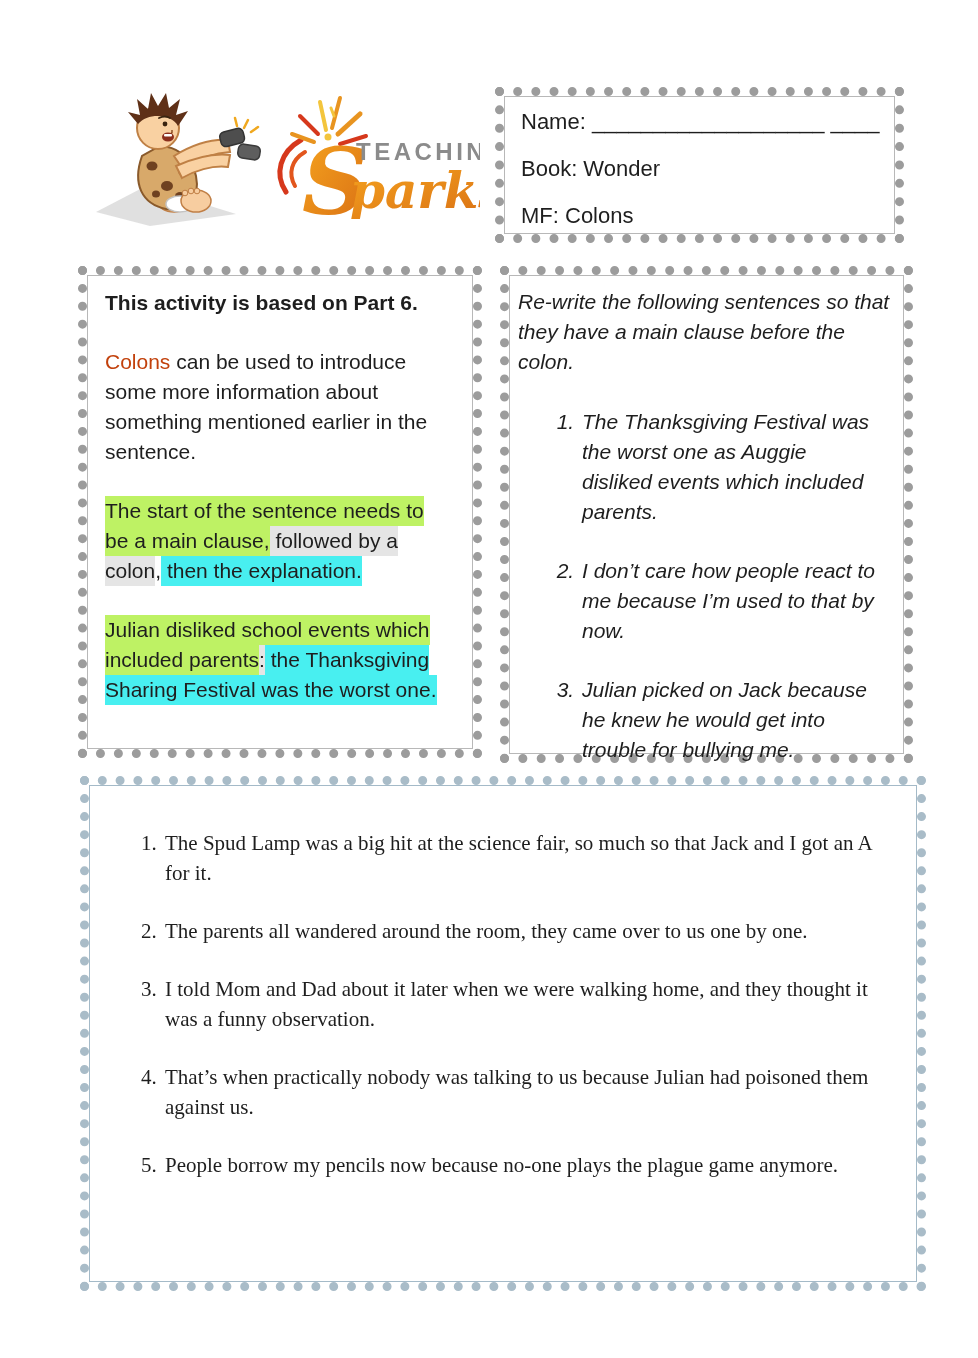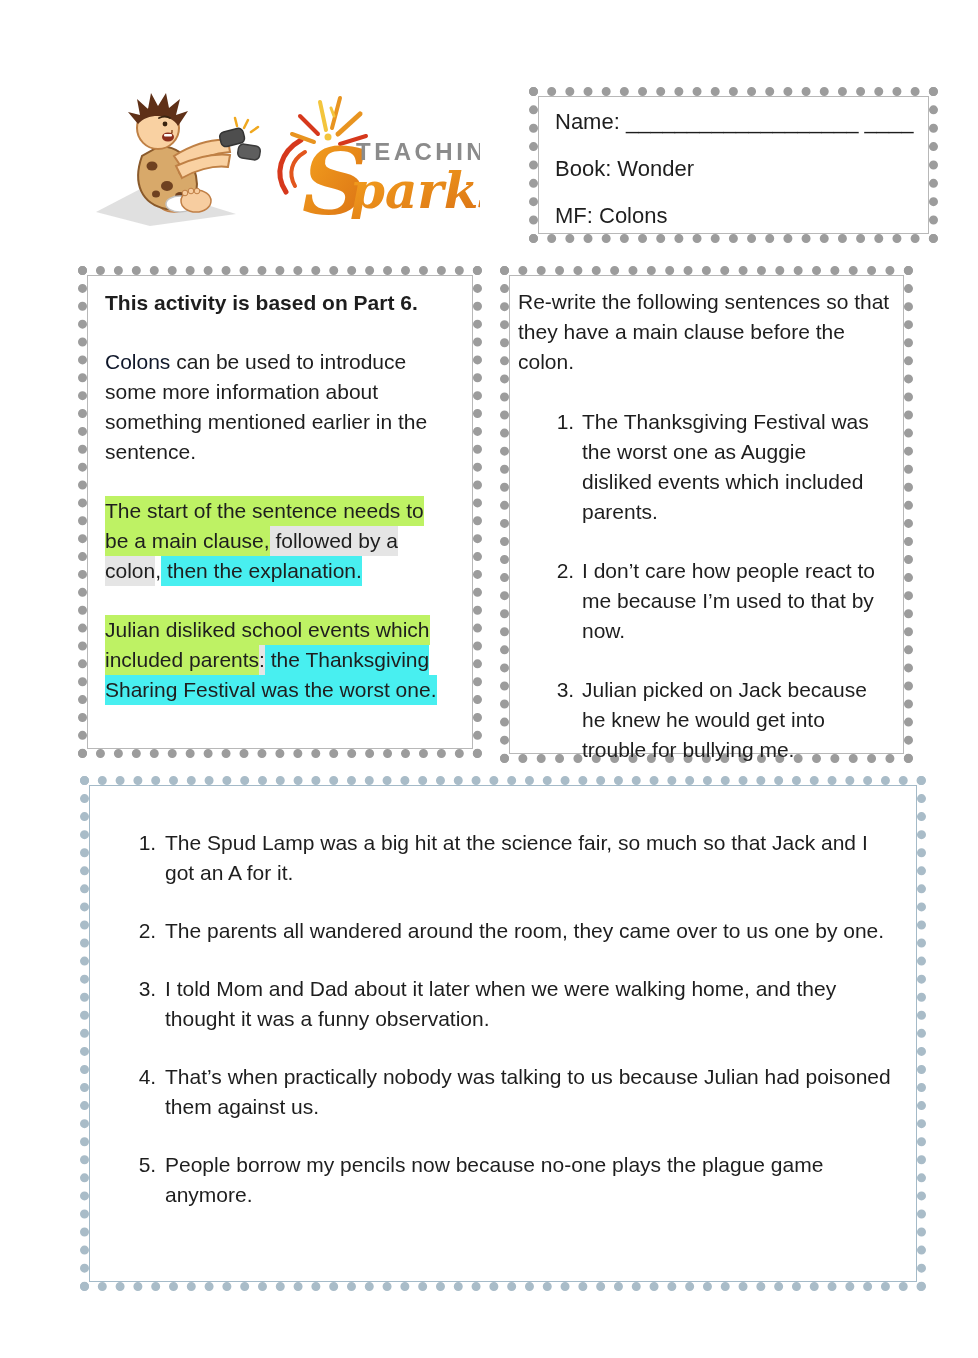--- a/index.html
+++ b/index.html
@@ -19,50 +19,50 @@
     box-sizing:border-box; width:100%; height:100%;
     border:1.5px solid #b8b8b8; background:#ffffff;
   }
   .dotframe.blue { border-color:#a9bcc8; }
   .dotframe.blue .dotframe-inner { border-color:#a4bac8; }
 
   
   .logo { position:absolute; left:88px; top:90px; width:392px; height:150px; }
 
   
-  .name-box { left:529px; top:87px; width:409px; height:156px; }
+  .name-box { left:495px; top:87px; width:409px; height:156px; }
   .name-box .dotframe-inner { padding:10px 16px 8px 16px; }
   .name-box .line { font-size:22px; line-height:30px; margin-bottom:17px; white-space:nowrap; }
   .name-box .line:last-child { margin-bottom:0; }
   .name-underline { letter-spacing:0; }
 
   
   .info-box { left:78px; top:266px; width:404px; height:492px; }
   .info-box .dotframe-inner { padding:12px 20px 10px 17px; }
   .info-box p { margin:0 0 29px 0; font-size:21px; line-height:30px; max-width:352px; }
   .info-box .title { font-weight:bold; }
-  .red-word { color:#0f172a; }
+  .red-word { color:#c2410c; }
   .hl { padding:3px 0 4px 0; }
   .hl-yellow { background:#bef264; }
   .hl-green  { background:#e5e5e5; }
   .hl-cyan   { background:#48eff0; }
 
   
   .rewrite-box { left:500px; top:266px; width:413px; height:497px; }
-  .rewrite-box .dotframe-inner { padding:11px 10px 8px 8px; }
+  .rewrite-box .dotframe-inner { padding:11px 10px 8px 8px;font-style:italic; }
   .rewrite-box .instructions { margin:0; font-size:21px; line-height:30px; max-width:372px; }
   .rewrite-box ol { margin:30px 0 0 0; padding:0 0 0 62px; font-size:21px; line-height:30px; }
   .rewrite-box li { margin-bottom:29px; padding-left:2px; max-width:300px; }
   .rewrite-box li:last-child { margin-bottom:0; }
 
   
   .bottom-box { left:80px; top:776px; width:846px; height:515px; }
   .bottom-box .dotframe-inner { padding:12px 14px 8px 10px; }
   .bottom-box .instructions { margin:0; font-size:21px; line-height:30px; max-width:745px; }
-  .bottom-box ol { margin:30px 0 0 0; padding:0 0 0 62px; font-size:21px; line-height:30px; }
+  .bottom-box ol { margin:30px 0 0 0; padding:0 0 0 62px; font-size:21px; line-height:30px;font-family:Liberation Serif, serif; }
   .bottom-box li { margin-bottom:28px; padding-left:3px; max-width:728px; }
   .bottom-box li:last-child { margin-bottom:0; }
 
   ol li::marker { font-size:21px; }
 </style>
 </head>
 <body>
 
 <div class="sheet">
 

